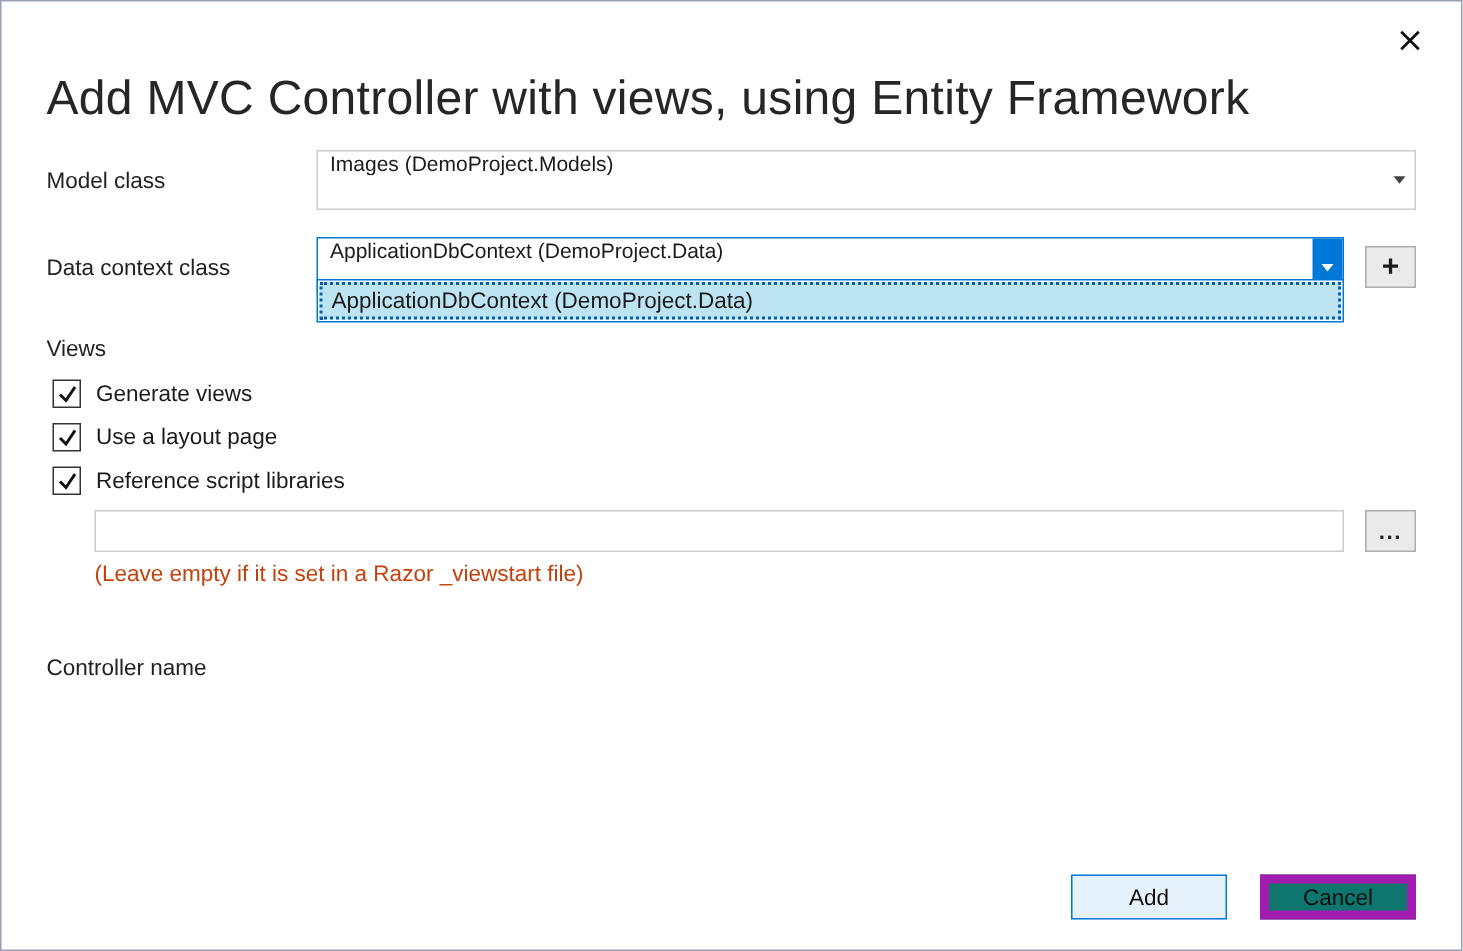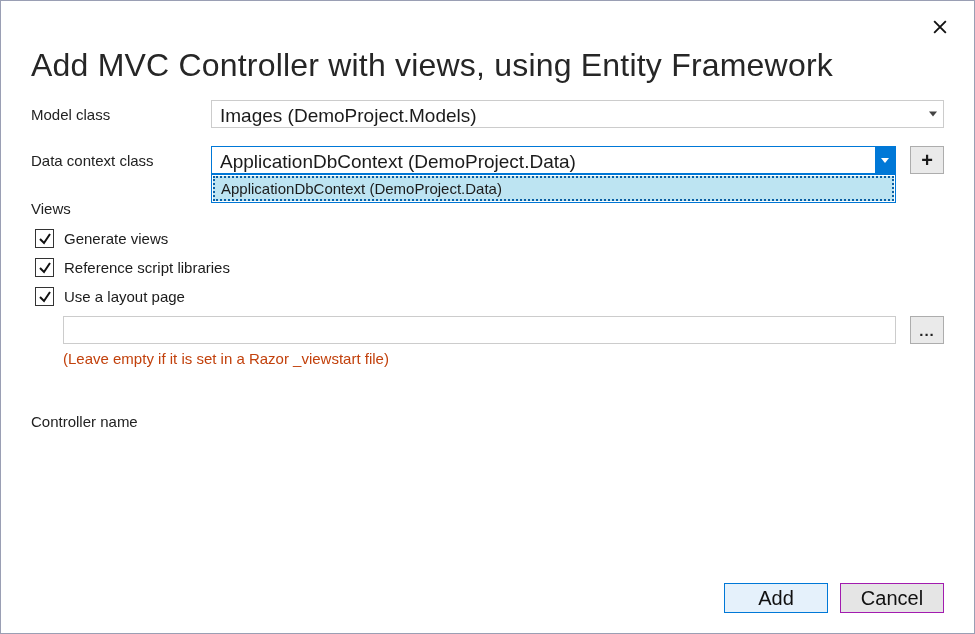--- a/index.html
+++ b/index.html
@@ -45,28 +45,28 @@
     position: relative;
   }
   .form-label {
     width: 180px;
     flex-shrink: 0;
     font-size: 15px;
     color:#222;
   }
   .combo {
     flex: 1;
-    height: 28px;
+    height: 40px;
     border: 1px solid #ccc;
     background:#fff;
     display:flex;
-    align-items:flex-end;
+    align-items:flex-start;
     padding: 0 8px;
     position:relative;
-    font-size:19px;
+    font-size:14px;
   }
   .combo .caret {
     position:absolute;
     right:6px;
     top: 50%;
     transform: translateY(-50%);
     width:0;height:0;
     border-left:4px solid transparent;
     border-right:4px solid transparent;
     border-top:5px solid #444;
@@ -165,32 +165,33 @@
   .controller-row { margin-top: 46px; }
   .footer {
     position:absolute;
     right:30px;
     bottom:20px;
     display:flex;
     gap:12px;
   }
   .btn {
     width:104px; height:30px;
-    font-size:20px;
+    font-size:15px;
     display:flex; align-items:center; justify-content:center;
     cursor:pointer;
+    margin-left:10px;
   }
   .btn-primary {
     border:1px solid #0078d7;
     background:#e5f1fb;
     color:#111;
   }
   .btn-default {
-    border:1px solid #a21caf;
-    background:#e5e5e5;
+    border:6px solid #a21caf;
+    background:#0f766e;
     color:#111;
   }
 </style>
 </head>
 <body>
 
 <div class="dialog">
 
   <div class="close-btn">
     <svg viewBox="0 0 12 12" width="14" height="14">
@@ -235,30 +236,30 @@
     </div>
     <span>Generate views</span>
   </div>
 
   <div class="check-row">
     <div class="chk">
       <svg viewBox="0 0 14 14">
           <path d="M2 7 L6 11 L12 2" stroke="#111" stroke-width="2" fill="none"></path>
         </svg>
     </div>
-    <span>Reference script libraries</span>
+    <span>Use a layout page</span>
   </div>
 
   <div class="check-row">
     <div class="chk">
       <svg viewBox="0 0 14 14">
           <path d="M2 7 L6 11 L12 2" stroke="#111" stroke-width="2" fill="none"></path>
         </svg>
     </div>
-    <span>Use a layout page</span>
+    <span>Reference script libraries</span>
   </div>
 
   <div class="layout-input-row">
     <input class="textbox" value="" style="">
     <div class="browse-btn">
       <span>...</span>
     </div>
   </div>
   <div class="hint">(Leave empty if it is set in a Razor _viewstart file)</div>
 

